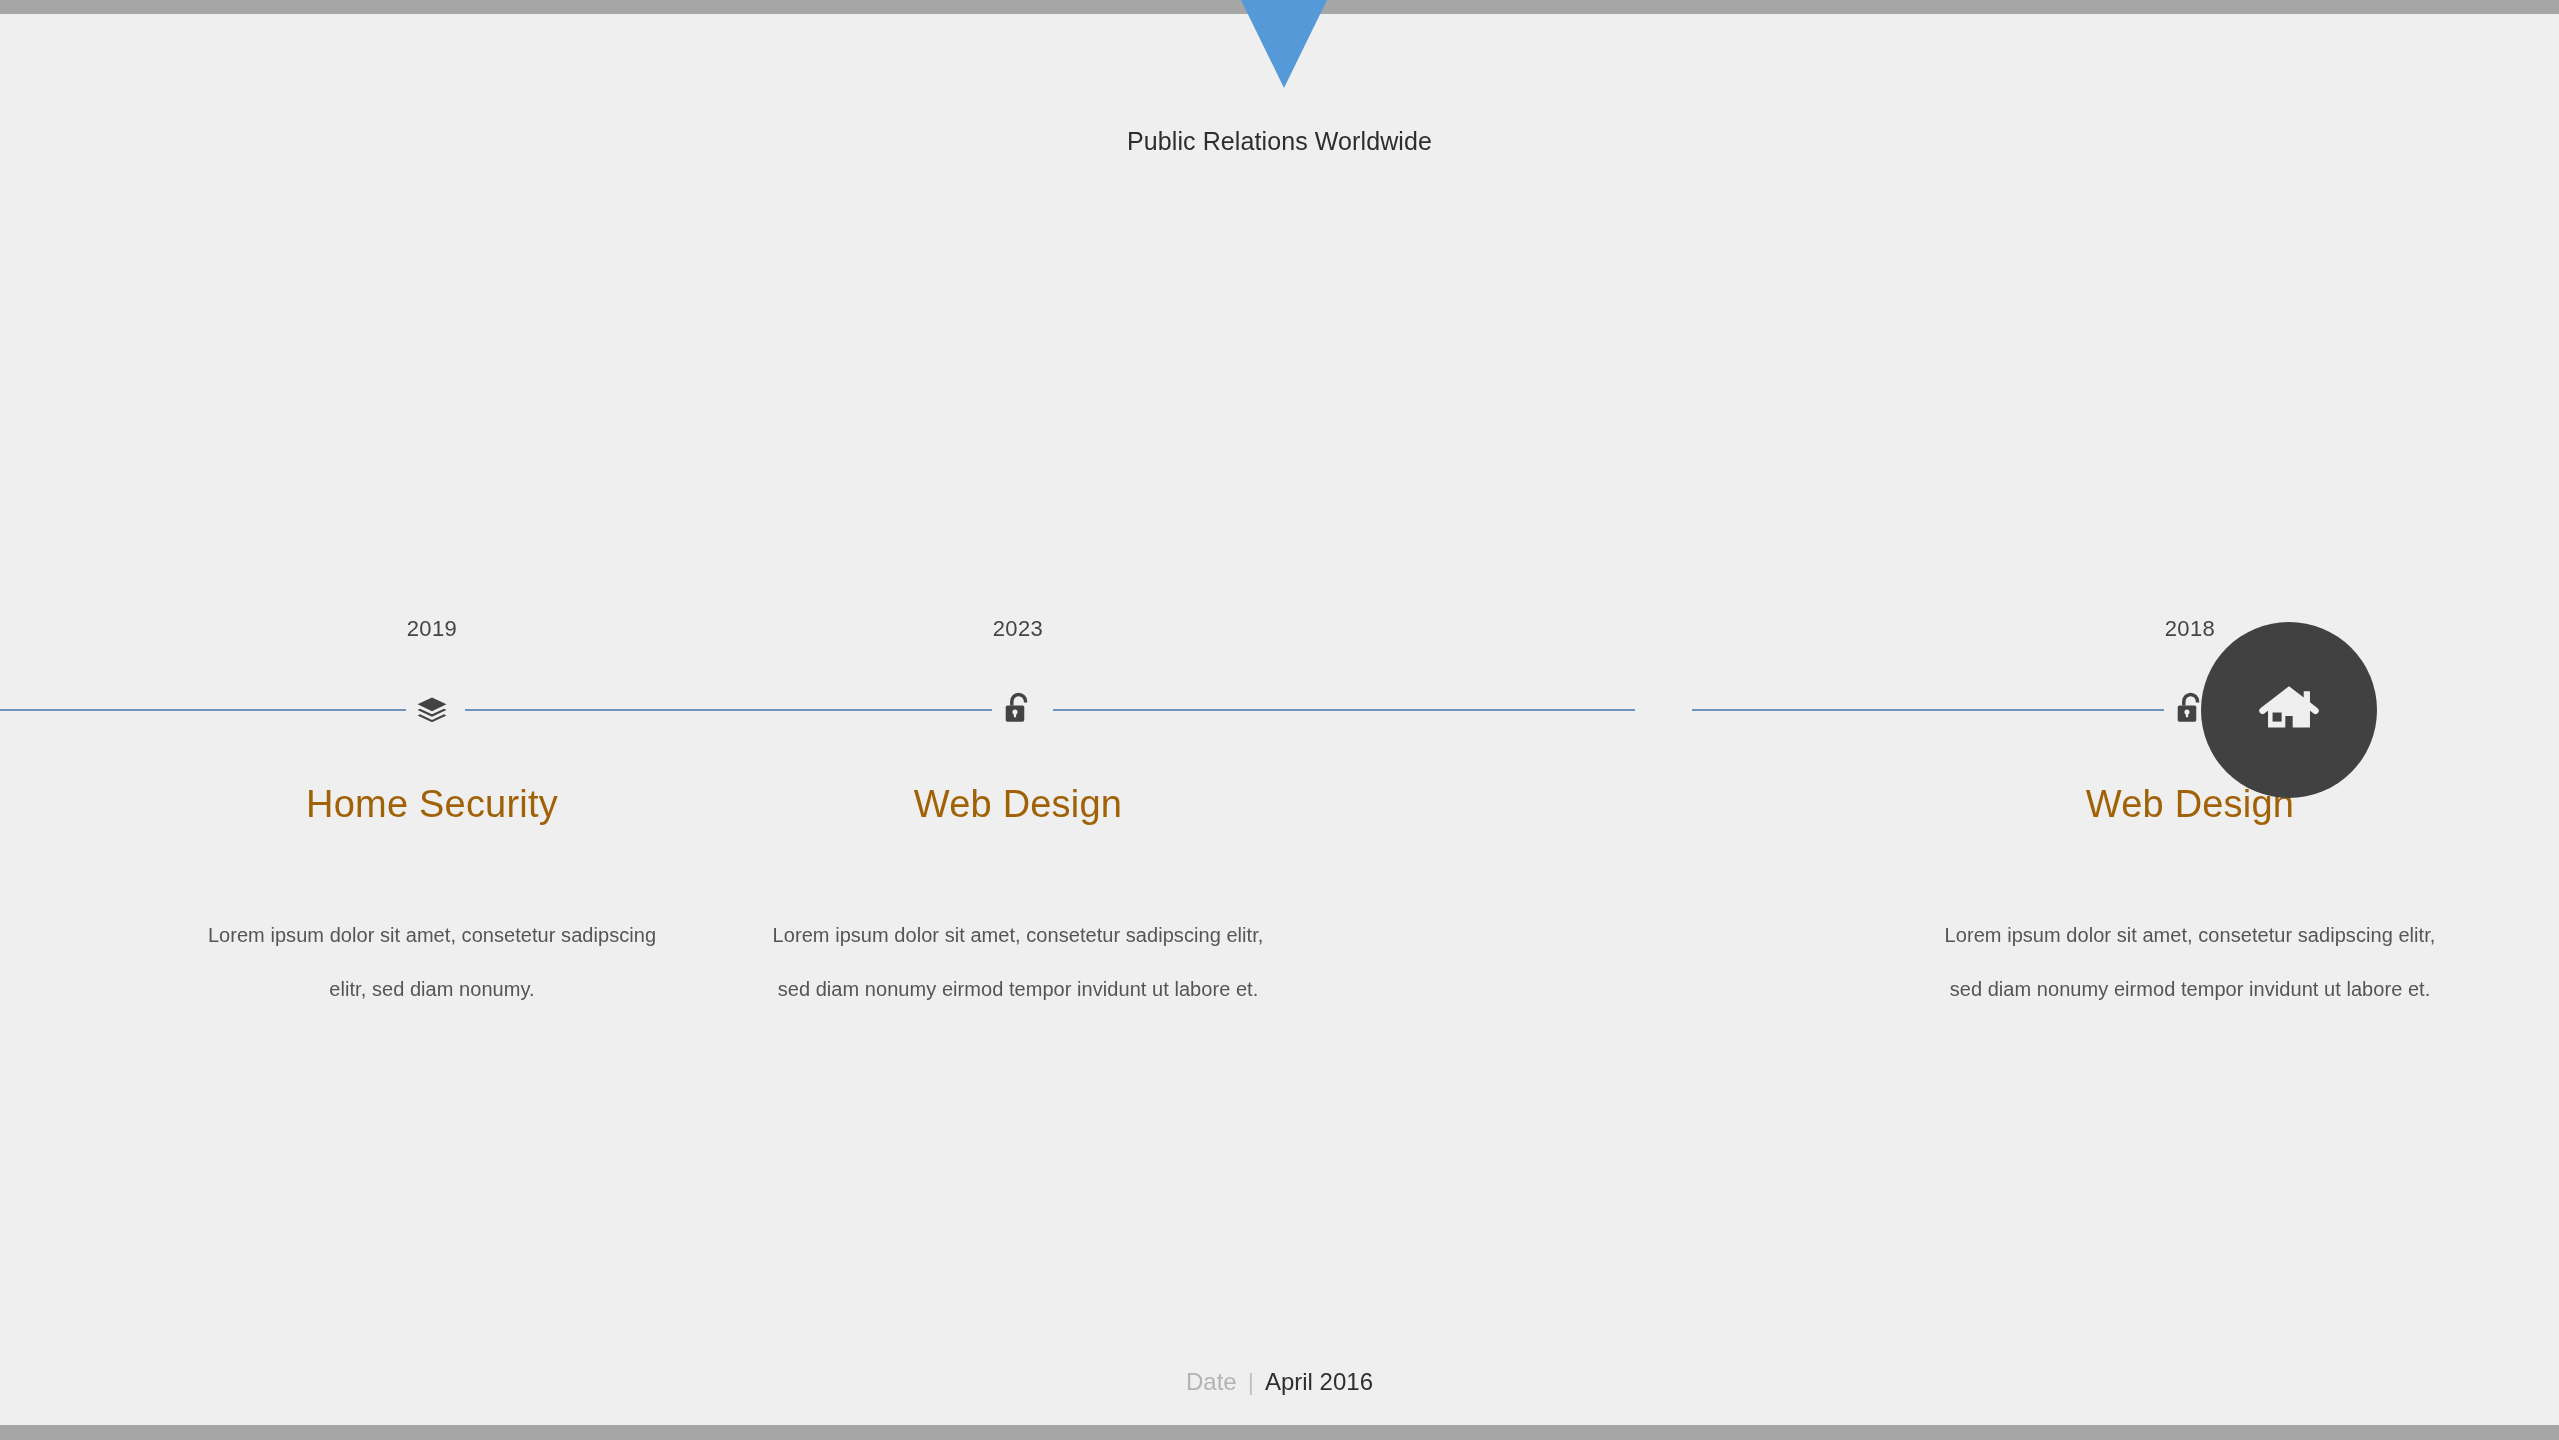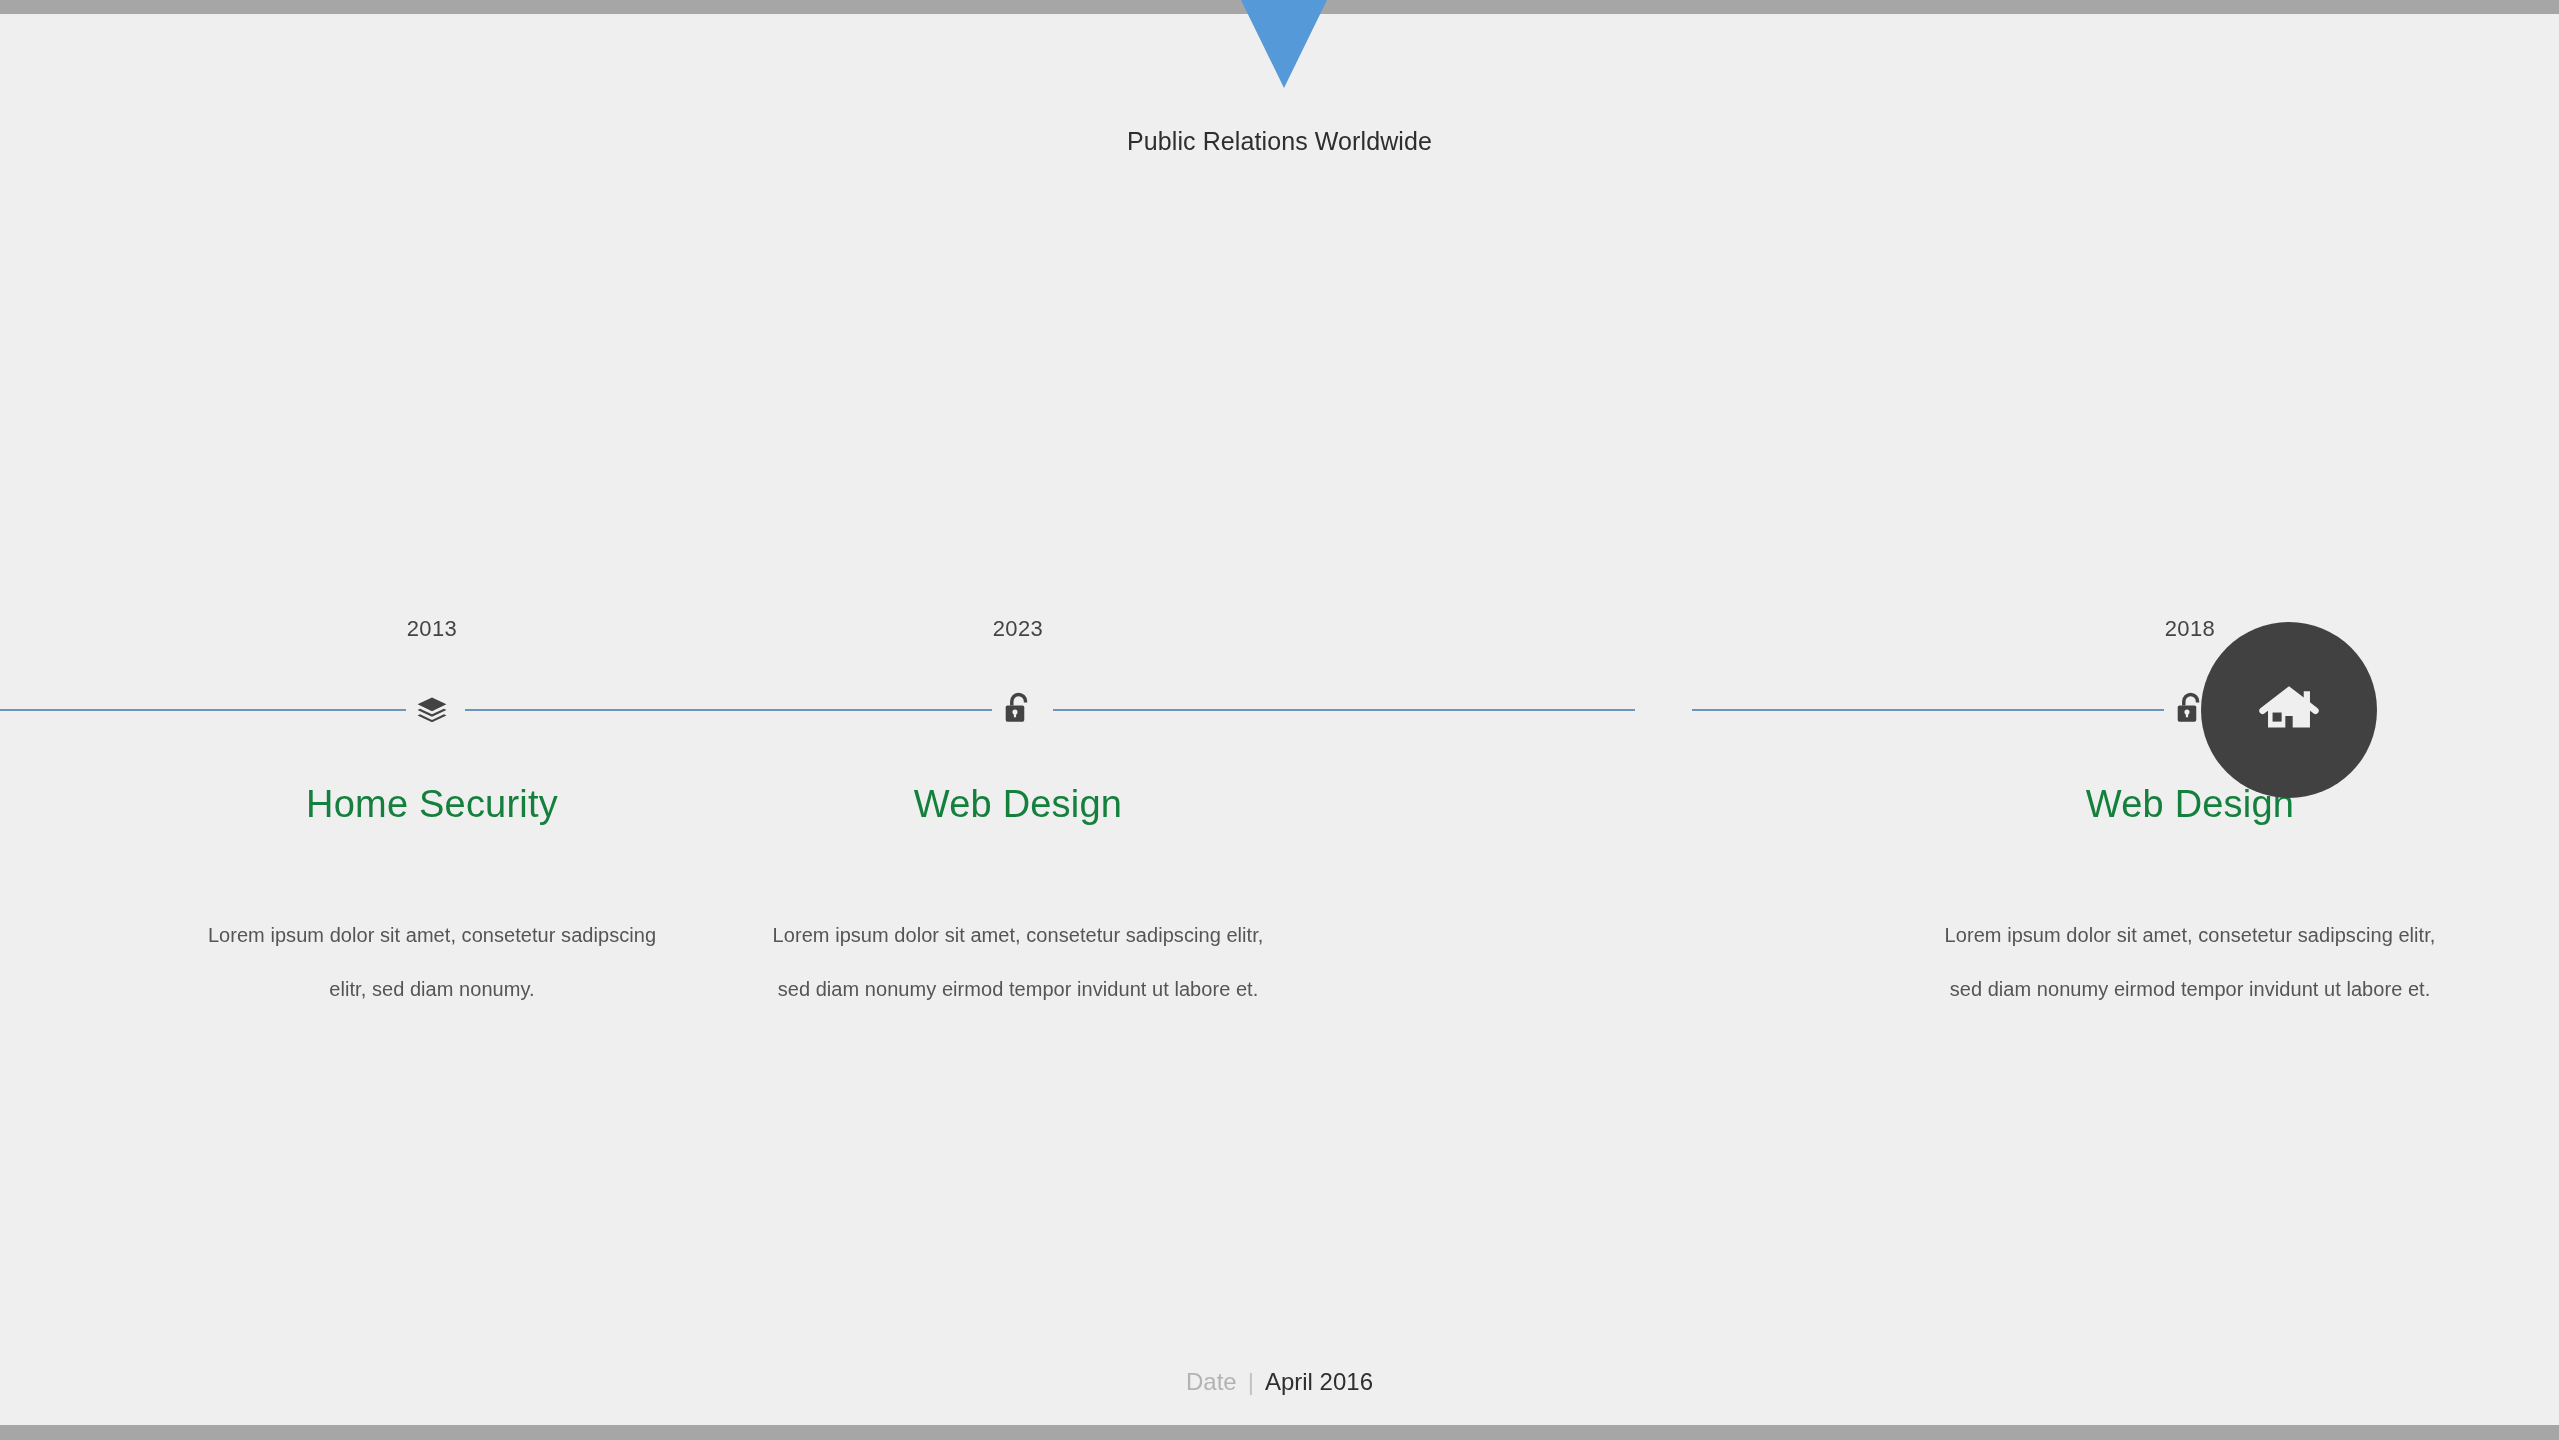--- a/index.html
+++ b/index.html
@@ -106,21 +106,21 @@
   }
   .tl-icon svg { display: block; }
 
   .tl-heading {
     position: absolute;
     top: 783px;
     left: 0;
     width: 100%;
     font-size: 38px;
     font-weight: 400;
-    color: #15803d;
+    color: #a16207;
     letter-spacing: 0.2px;
   }
 
   .tl-desc {
     position: absolute;
     top: 908px;
     left: 50%;
     transform: translateX(-50%);
     width: 500px;
     font-size: 20px;
@@ -170,21 +170,21 @@
   <div class="slide-title">Public Relations Worldwide</div>
 
   <div class="timeline">
     <div class="timeline-seg" style="left:0px;   width:406px;"></div>
     <div class="timeline-seg" style="left:465px; width:535px;"></div>
     <div class="timeline-seg" style="left:1053px;width:582px;"></div>
     <div class="timeline-seg" style="left:1692px;width:518px;"></div>
   </div>
 
   <div class="tl-item i0">
-    <div class="tl-year">2013</div>
+    <div class="tl-year">2019</div>
     <div class="tl-icon">
       <svg width="34" height="34" viewBox="0 0 24 24" aria-hidden="true">
         <g fill="#434343">
           <path d="M12 3.2 1.8 8 12 12.8 22.2 8 12 3.2z"></path>
           <path d="M12 15.05 3.55 11.1 1.8 11.95 12 16.75 22.2 11.95 20.45 11.1 12 15.05z"></path>
           <path d="M12 19L3.55 15.05 1.8 15.9 12 20.7 22.2 15.9 20.45 15.05 12 19z"></path>
         </g>
       </svg>
     </div>
     <div class="tl-heading">Home Security</div>

